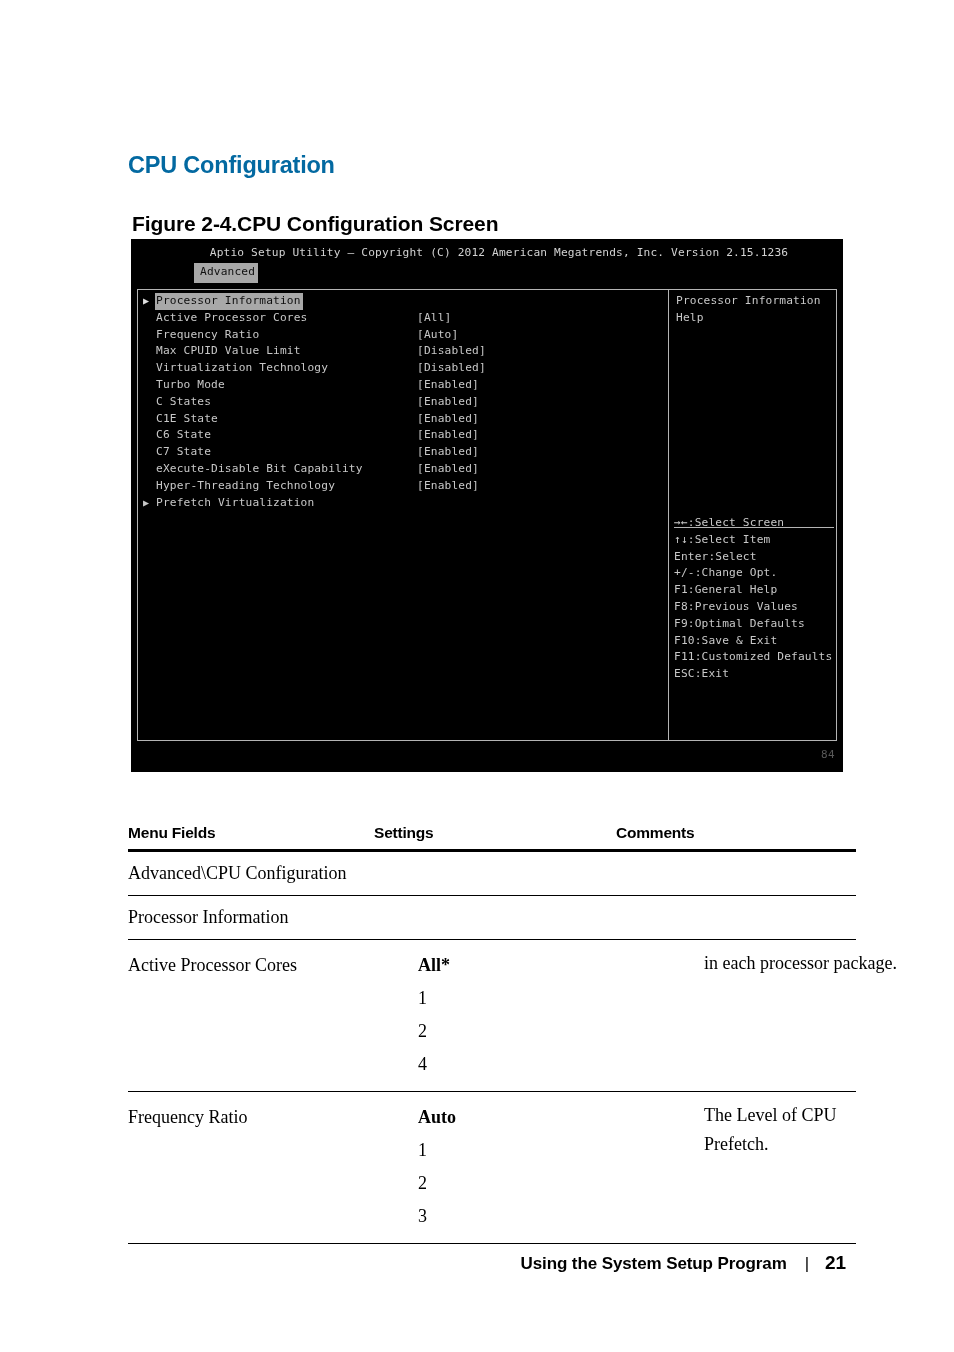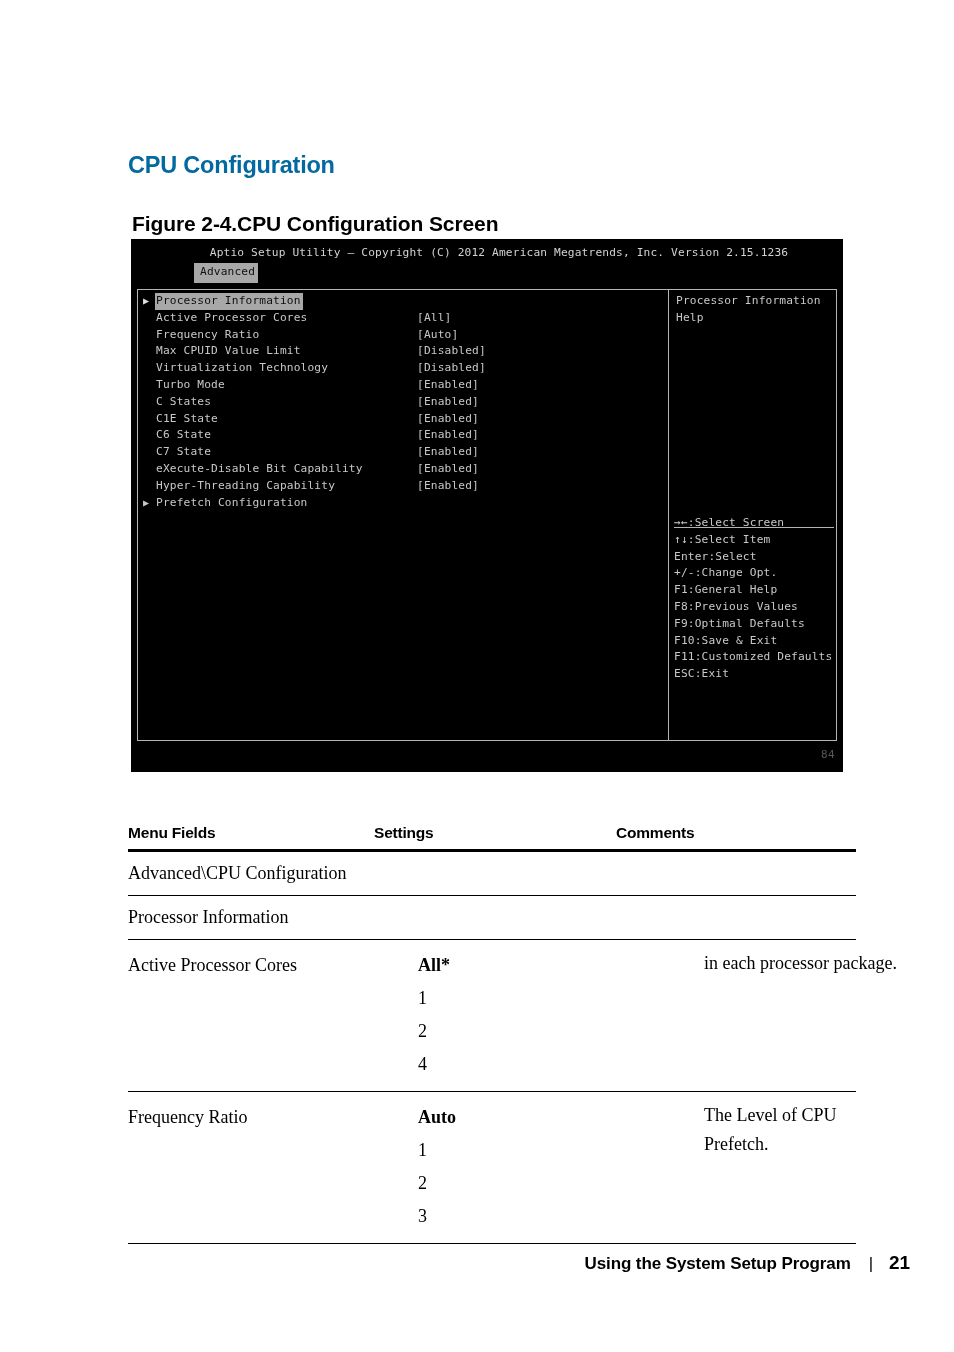--- a/index.html
+++ b/index.html
@@ -201,21 +201,21 @@
   .rt-body .cell .cmt { display: block; line-height: 29px; }
   .rt-single .cell { padding: 8px 0 9px 0; line-height: 26px; }
 
   
   .footer {
     position: absolute;
     left: 0;
     top: 1252px;
     width: 954px;
     text-align: right;
-    padding-right: 44px;
+    padding-right: 108px;
     box-sizing: border-box;
     font-family: "Liberation Sans", sans-serif;
     font-weight: bold;
     font-size: 17px;
     letter-spacing: -0.1px;
   }
   .footer .sep {
     display: inline-block;
     padding: 0 16px 0 18px;
     font-weight: normal;
@@ -289,26 +289,26 @@
         <span class="menu-label">C7 State</span>
         <span class="menu-value">[Enabled]</span>
       </div>
       <div class="menu-row">
         <span class="menu-arrow"></span>
         <span class="menu-label">eXecute-Disable Bit Capability</span>
         <span class="menu-value">[Enabled]</span>
       </div>
       <div class="menu-row">
         <span class="menu-arrow"></span>
-        <span class="menu-label">Hyper-Threading Capability</span>
+        <span class="menu-label">Hyper-Threading Technology</span>
         <span class="menu-value">[Enabled]</span>
       </div>
       <div class="menu-row">
         <span class="menu-arrow">▶</span>
-        <span class="menu-label">Prefetch Configuration</span>
+        <span class="menu-label">Prefetch Virtualization</span>
       </div>
     </div>
 
   <div class="bios-help" id="bios-help">
       <div>Processor Information</div>
       <div>Help</div>
     </div>
   <div class="help-rule"></div>
   <div class="bios-keys" id="bios-keys">
       <div>→←:Select Screen</div>

